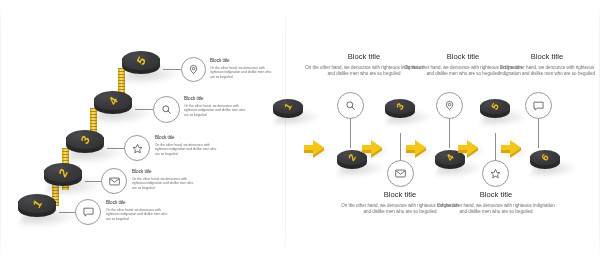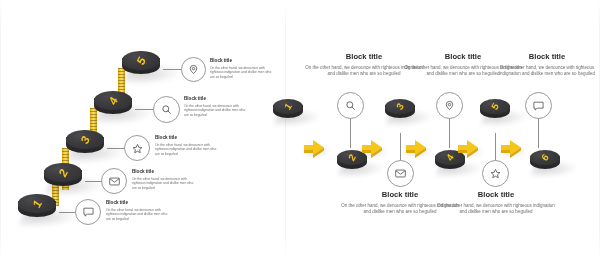--- a/index.html
+++ b/index.html
@@ -80,21 +80,21 @@
   }
   .icirc svg{display:block;}
 
   
   .cline{position:absolute;background:#8e8e8e;z-index:1;}
   .cline.h{height:1px;}
   .cline.v{width:1px;}
 
   
   .tblk{position:absolute;z-index:5;}
-  .tblk .ttl{color:#2b2b2b;font-weight:bold;margin:0 0 2px 0;}
+  .tblk .ttl{color:#2b2b2b;font-weight:normal;margin:0 0 2px 0;}
   .tblk .bdy{color:#6d6d6d;margin:0;}
   .tblk.left-d .ttl{font-size:4.6px;line-height:6px;}
   .tblk.left-d .bdy{font-size:3.3px;line-height:4.3px;}
   .tblk.right-d{text-align:center;}
   .tblk.right-d .ttl{font-size:7.6px;line-height:10px;margin-bottom:3px;}
   .tblk.right-d .bdy{font-size:4.5px;line-height:6px;}
 </style>
 </head>
 <body>
 

